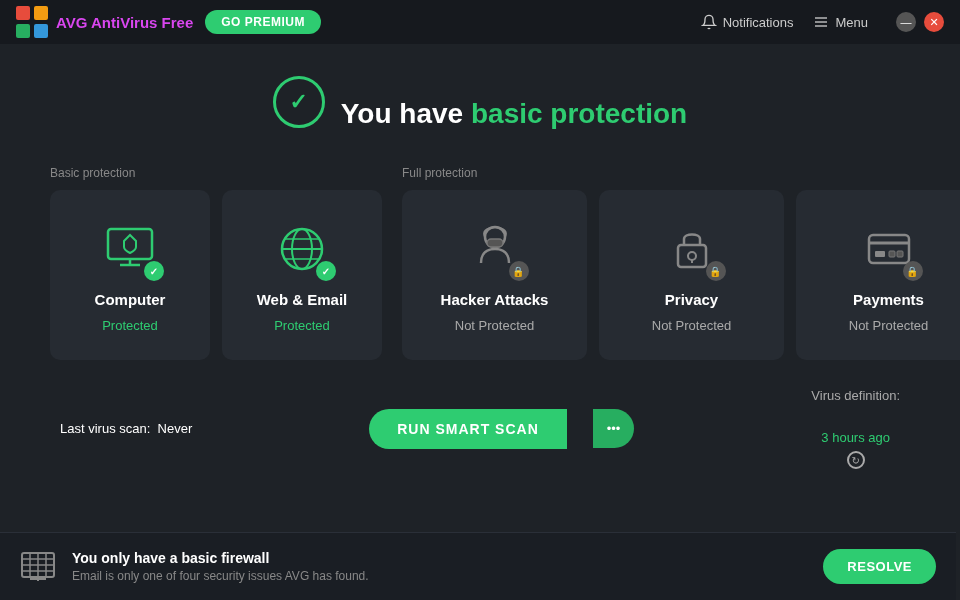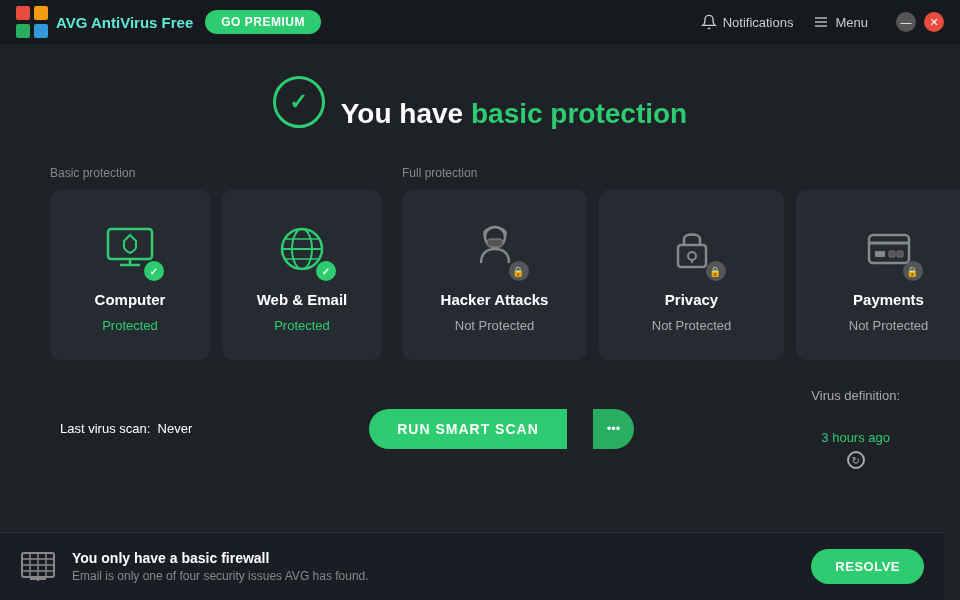--- a/index.html
+++ b/index.html
@@ -32,21 +32,21 @@
       align-items: center;
       gap: 8px;
     }
     .avg-logo-icon {
       width: 32px;
       height: 32px;
     }
     .avg-logo-text {
       font-size: 15px;
       font-weight: 600;
-      color: #5eead4;
+      color: #d946ef;
     }
     .go-premium-btn {
       background: #2ecc71;
       color: #fff;
       border: none;
       border-radius: 20px;
       padding: 5px 16px;
       font-size: 12px;
       font-weight: 700;
       cursor: pointer;
@@ -219,20 +219,21 @@
       margin-bottom: 0;
       padding: 0 10px;
     }
     .scan-info-left {
       font-size: 13px;
       color: #aaa;
     }
     .scan-info-left span { color: #fff; }
     .scan-btn-group {
       display: flex;
+      align-items: center;
       gap: 26px;
     }
     .run-scan-btn {
       background: #2ecc71;
       color: #fff;
       border: none;
       border-radius: 25px 0 0 25px;
       padding: 12px 28px;
       font-size: 14px;
       font-weight: 700;
@@ -268,21 +269,21 @@
       font-size: 10px;
       cursor: pointer;
       color: #aaa;
     }
 
     
     .footer-banner {
       position: absolute;
       bottom: 0;
       left: 0;
-      right: 16px;
+      right: 4px;
       background: #1a1e24;
       border-top: 1px solid #2a2f38;
       height: 68px;
       display: flex;
       align-items: center;
       padding: 0 20px;
       gap: 16px;
     }
     .footer-icon {
       width: 36px;

